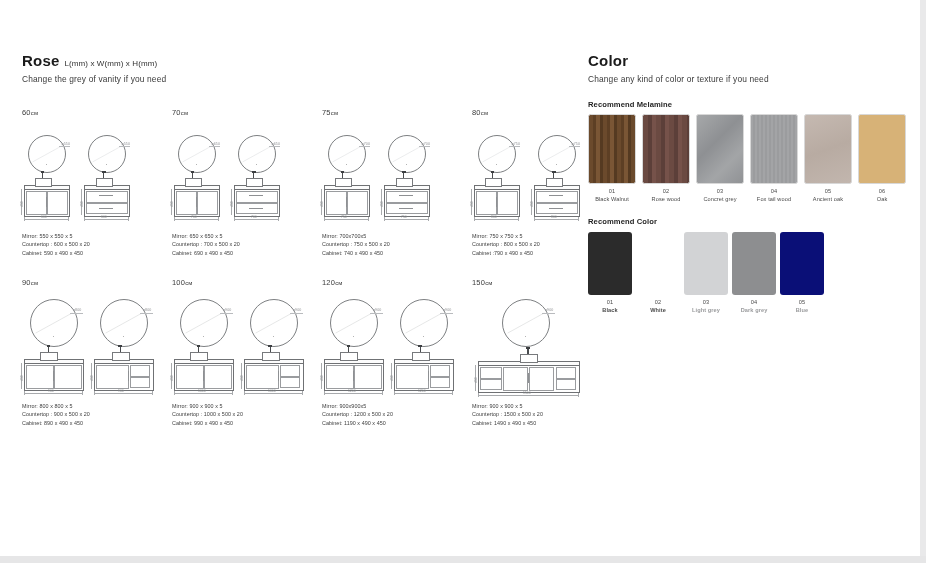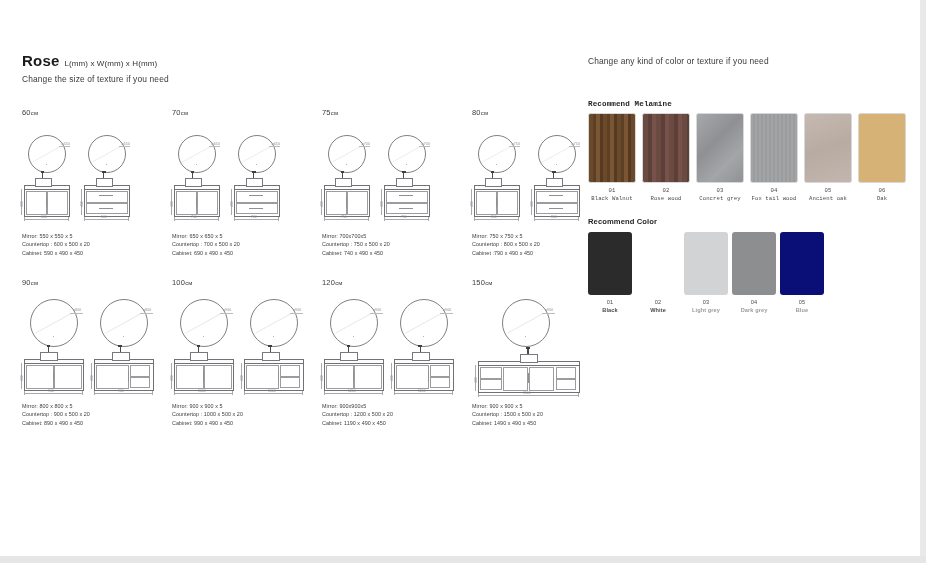--- a/index.html
+++ b/index.html
@@ -58,21 +58,21 @@
   .p-num{position:absolute;font-size:5.6px;color:#4a4a4a;text-align:center;width:50px;letter-spacing:.2px;}
   .p-name{position:absolute;font-size:5.6px;color:#4a4a4a;text-align:center;width:50px;font-weight:bold;letter-spacing:.1px;}
 </style>
 </head>
 <body>
 
 <div class="page">
 
   <div class="size-section">
     <span class="sec-title">Rose</span><span class="sec-title-sub">L(mm) x W(mm) x H(mm)</span>
-    <div class="sec-desc">Change the size of texture if you need</div>
+    <div class="sec-desc">Change the grey of vanity if you need</div>
   </div>
 
   <div class="size-grid" id="size-grid" style="height: 340px;">
       <div class="size-cell" style="left:0px;top:0px;">
         <div class="cell-label">60<span class="u">см</span></div>
         <div class="drawing">
           <div class="mirror" style="left:6px;top:10px;width:36px;height:36px;">
             <svg class="diag" viewBox="0 0 100 100" preserveAspectRatio="none">
               <line x1="10" y1="72" x2="90" y2="28" stroke="#b0b2b5" stroke-width="0.7"></line>
             </svg>
@@ -486,23 +486,24 @@
         </div>
         <div class="spec" style="top:124px;">
           <div>Mirror: 900 x 900 x 5</div>
           <div>Countertop : 1500 x 500 x 20</div>
           <div>Cabinet: 1490 x 490 x 450</div>
         </div>
       </div>
     </div>
 
   <div class="color-section">
+    <div><span class="sec-title">Color</span></div>
     <div class="sec-desc">Change any kind of color or texture if you need</div>
 
-    <div style="position:absolute;left:0;top:48px;font-family:Liberation Mono, monospace;">
+    <div style="position:absolute;left:0;top:48px;">
       <div class="sub-head">Recommend Melamine</div>
       <div class="swatch-row" id="melamine-row" style="margin-top:5px;height:72px;">
           <div class="swatch bordered" style="left:0px;background:#6b4a2c;background-image:repeating-linear-gradient(90deg,#6b4a2c 0 4px,#5d3f24 4px 7px,#7a5635 7px 11px,#553a21 11px 14px), linear-gradient(180deg,#7a5534,#5a3d22);"></div>
           <div class="swatch bordered" style="left:54px;background:#6b4a42;background-image:repeating-linear-gradient(90deg,#6b4a42 0 5px,#5c3f39 5px 9px,#76524a 9px 13px), linear-gradient(180deg,#6e4c44,#5a3e38);"></div>
           <div class="swatch bordered" style="left:108px;background:#9a9c9e;background-image:linear-gradient(135deg,#a6a8aa,#8e9093 40%,#a3a5a7 70%,#909295);"></div>
           <div class="swatch bordered" style="left:162px;background:#a0a1a3;background-image:repeating-linear-gradient(90deg,#a3a4a6 0 2px,#9b9c9e 2px 4px), linear-gradient(180deg,#a8a9ab,#97989a);"></div>
           <div class="swatch bordered" style="left:216px;background:#bcb0a8;background-image:linear-gradient(160deg,#c5b9b1,#b8aba2 50%,#c2b6ae);"></div>
           <div class="swatch bordered" style="left:270px;background:#d7b277;background-image:repeating-linear-gradient(90deg,#dfc08b 0 4px,#cfac72 4px 7px,#e3c795 7px 11px,#c9a469 11px 14px), linear-gradient(180deg,#ddbb81,#cba col);"></div>
         </div>
       <div class="sw-caps" id="melamine-caps" style="height:22px;">

